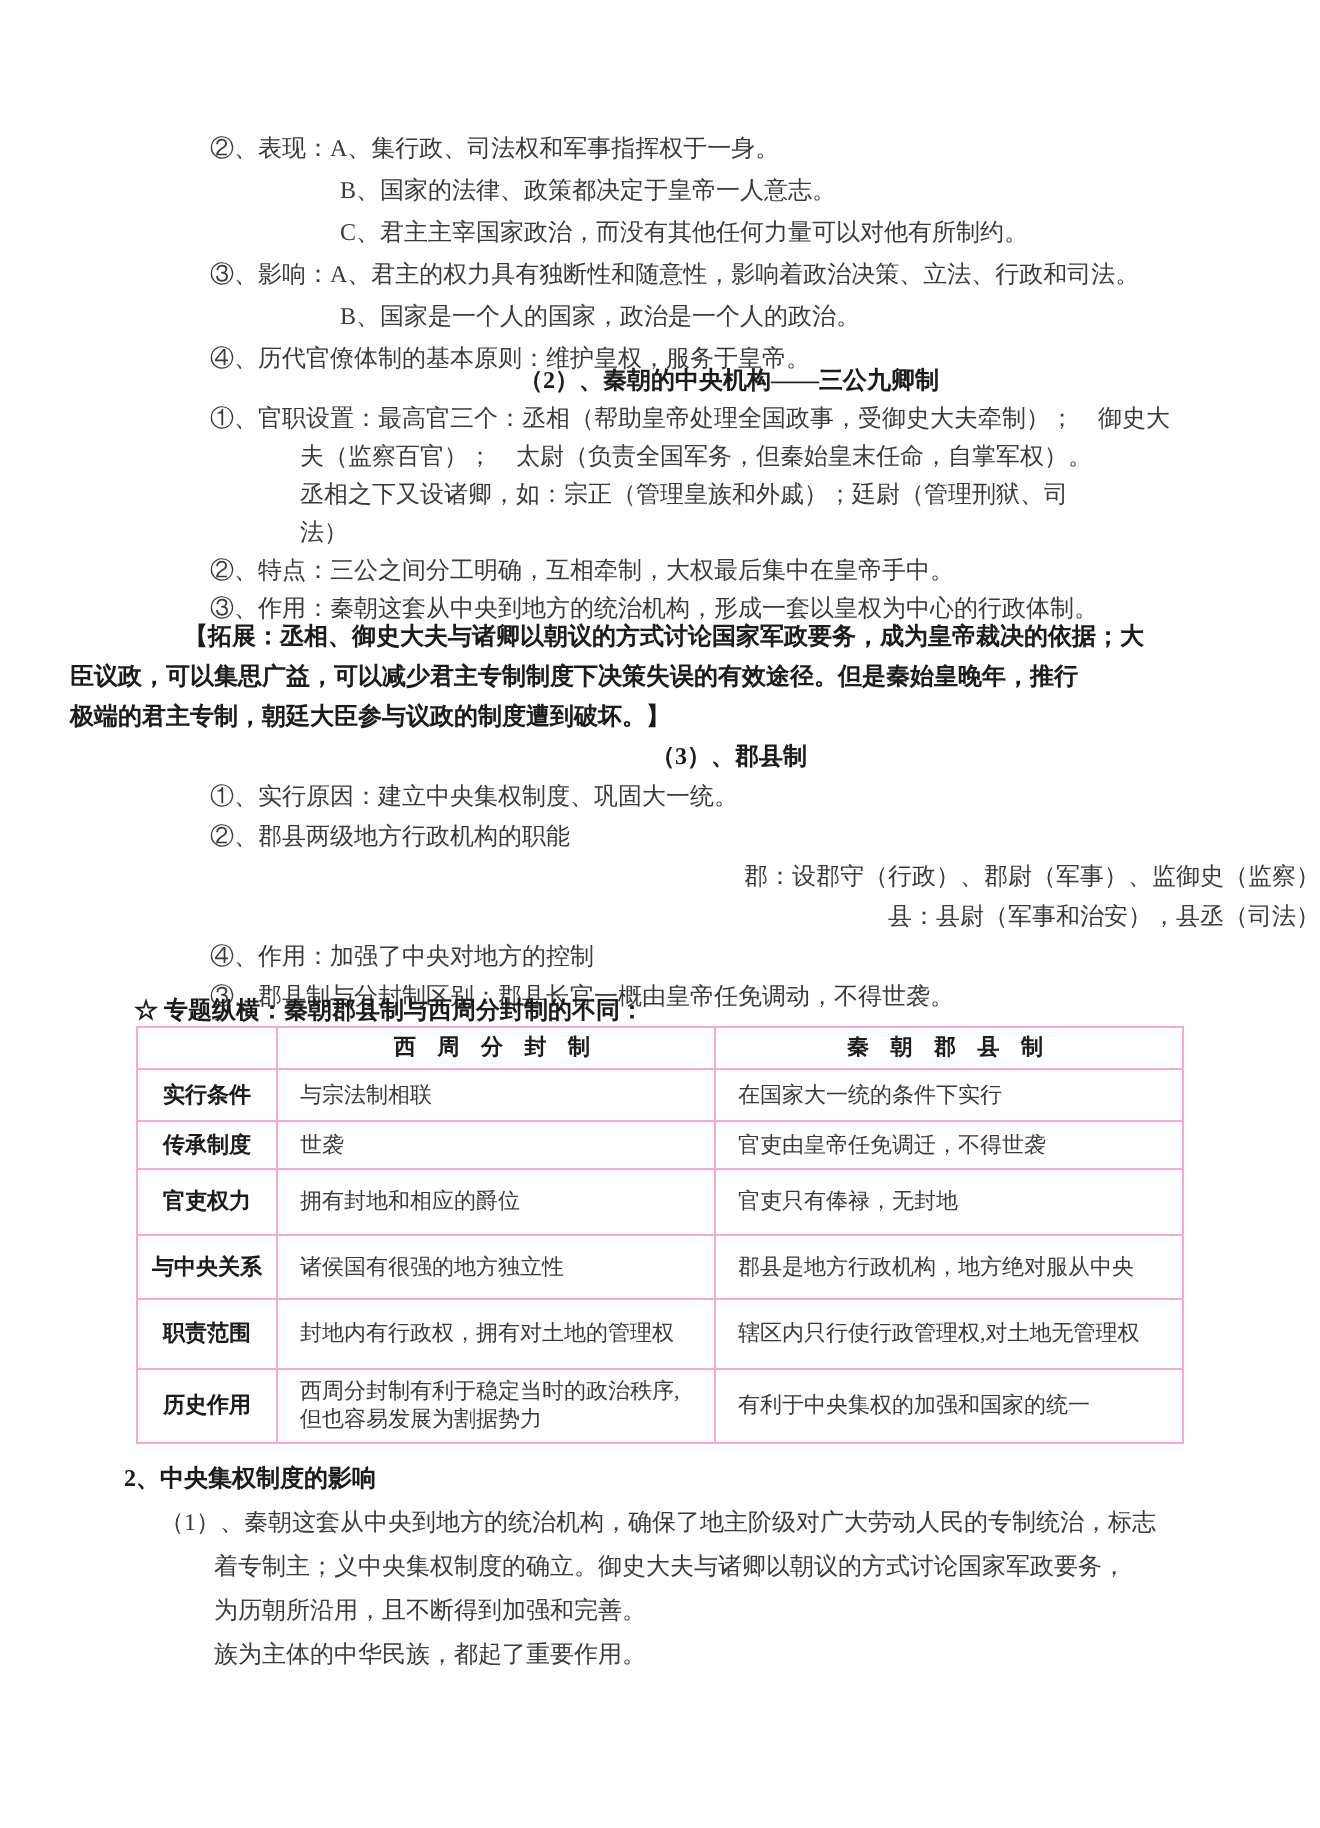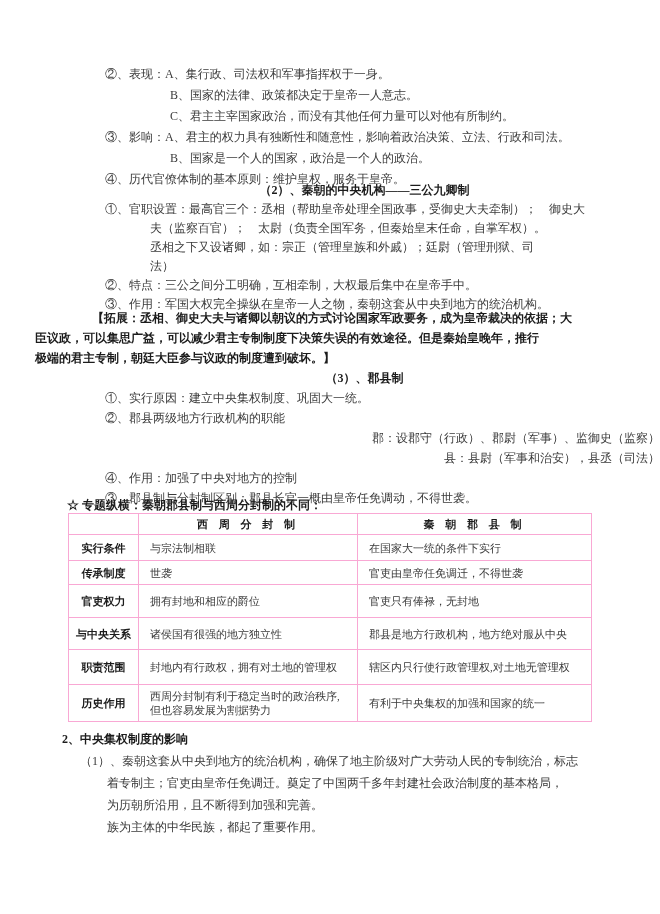--- a/index.html
+++ b/index.html
@@ -88,21 +88,21 @@
     <div class="line ml-item">④、历代官僚体制的基本原则：维护皇权，服务于皇帝。</div>
   </div>
 
   <div class="block blk-central" style="top:181px;">
     <div class="line ml-head bold">（2）、秦朝的中央机构——三公九卿制</div>
     <div class="line ml-item">①、官职设置：最高官三个：丞相（帮助皇帝处理全国政事，受御史大夫牵制）；　御史大</div>
     <div class="line ml-cont">夫（监察百官）；　太尉（负责全国军务，但秦始皇末任命，自掌军权）。</div>
     <div class="line ml-cont">丞相之下又设诸卿，如：宗正（管理皇族和外戚）；廷尉（管理刑狱、司</div>
     <div class="line ml-cont">法）</div>
     <div class="line ml-item">②、特点：三公之间分工明确，互相牵制，大权最后集中在皇帝手中。</div>
-    <div class="line ml-item">③、作用：军国大权完全操纵在皇帝一人之物，秦朝这套从中央到地方的统治机构。</div>
+    <div class="line ml-item">③、作用：秦朝这套从中央到地方的统治机构，形成一套以皇权为中心的行政体制。</div>
   </div>
 
   <div class="block blk-exp" style="top:308px;">
     <div class="line ml-exp1 bold">【拓展：丞相、御史大夫与诸卿以朝议的方式讨论国家军政要务，成为皇帝裁决的依据；大</div>
     <div class="line ml-exp bold">臣议政，可以集思广益，可以减少君主专制制度下决策失误的有效途径。但是秦始皇晚年，推行</div>
     <div class="line ml-exp bold">极端的君主专制，朝廷大臣参与议政的制度遭到破坏。】</div>
   </div>
 
   <div class="block blk-junxian" style="top:368px;">
     <div class="line ml-head bold">（3）、郡县制</div>
@@ -159,18 +159,18 @@
       <td class="rowlabel">历史作用</td>
       <td>西周分封制有利于稳定当时的政治秩序,但也容易发展为割据势力</td>
       <td>有利于中央集权的加强和国家的统一</td>
     </tr>
   </tbody>
     </table>
 
   <div class="block blk-infl" style="top:728px;">
     <div class="line ml-sec bold">2、中央集权制度的影响</div>
     <div class="line ml-n1">（1）、秦朝这套从中央到地方的统治机构，确保了地主阶级对广大劳动人民的专制统治，标志</div>
-    <div class="line ml-n1c">着专制主；官吏由皇帝任免调迁。奠定了中国两千多年封建社会政治制度的基本格局，</div>
+    <div class="line ml-n1c">着专制主；义中央集权制度的确立。御史大夫与诸卿以朝议的方式讨论国家军政要务，</div>
     <div class="line ml-n1c">为历朝所沿用，且不断得到加强和完善。</div>
     <div class="line ml-n1c">族为主体的中华民族，都起了重要作用。</div>
   </div>
 
 </div>
 
 </body></html>

